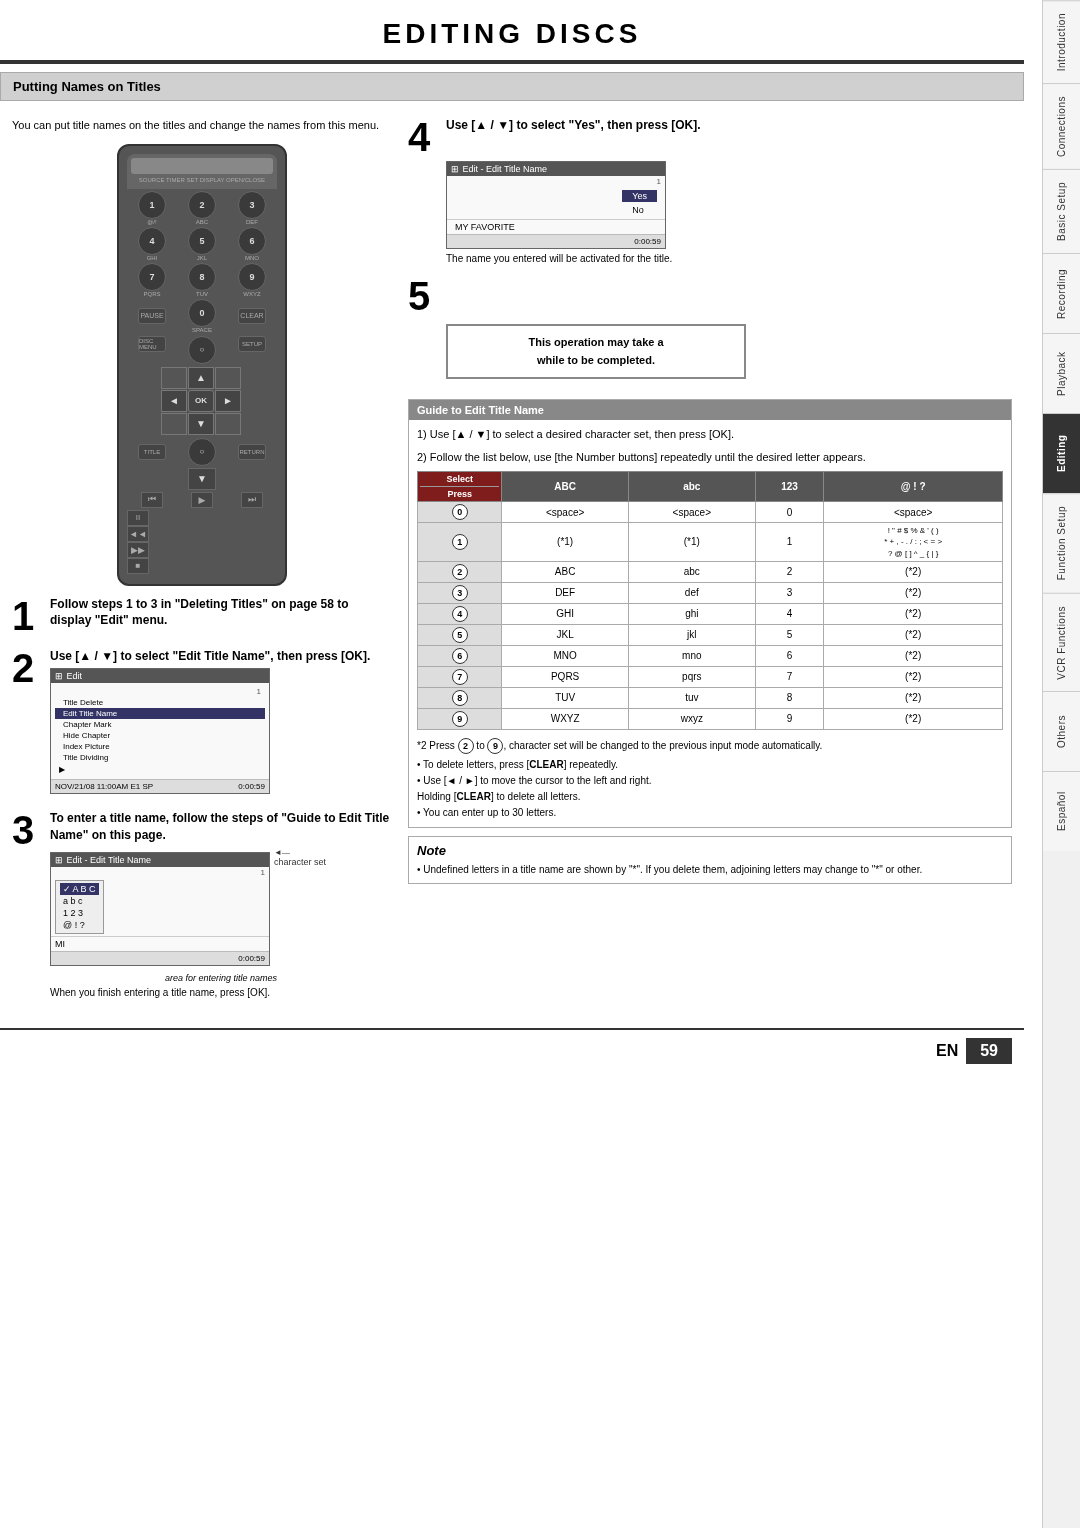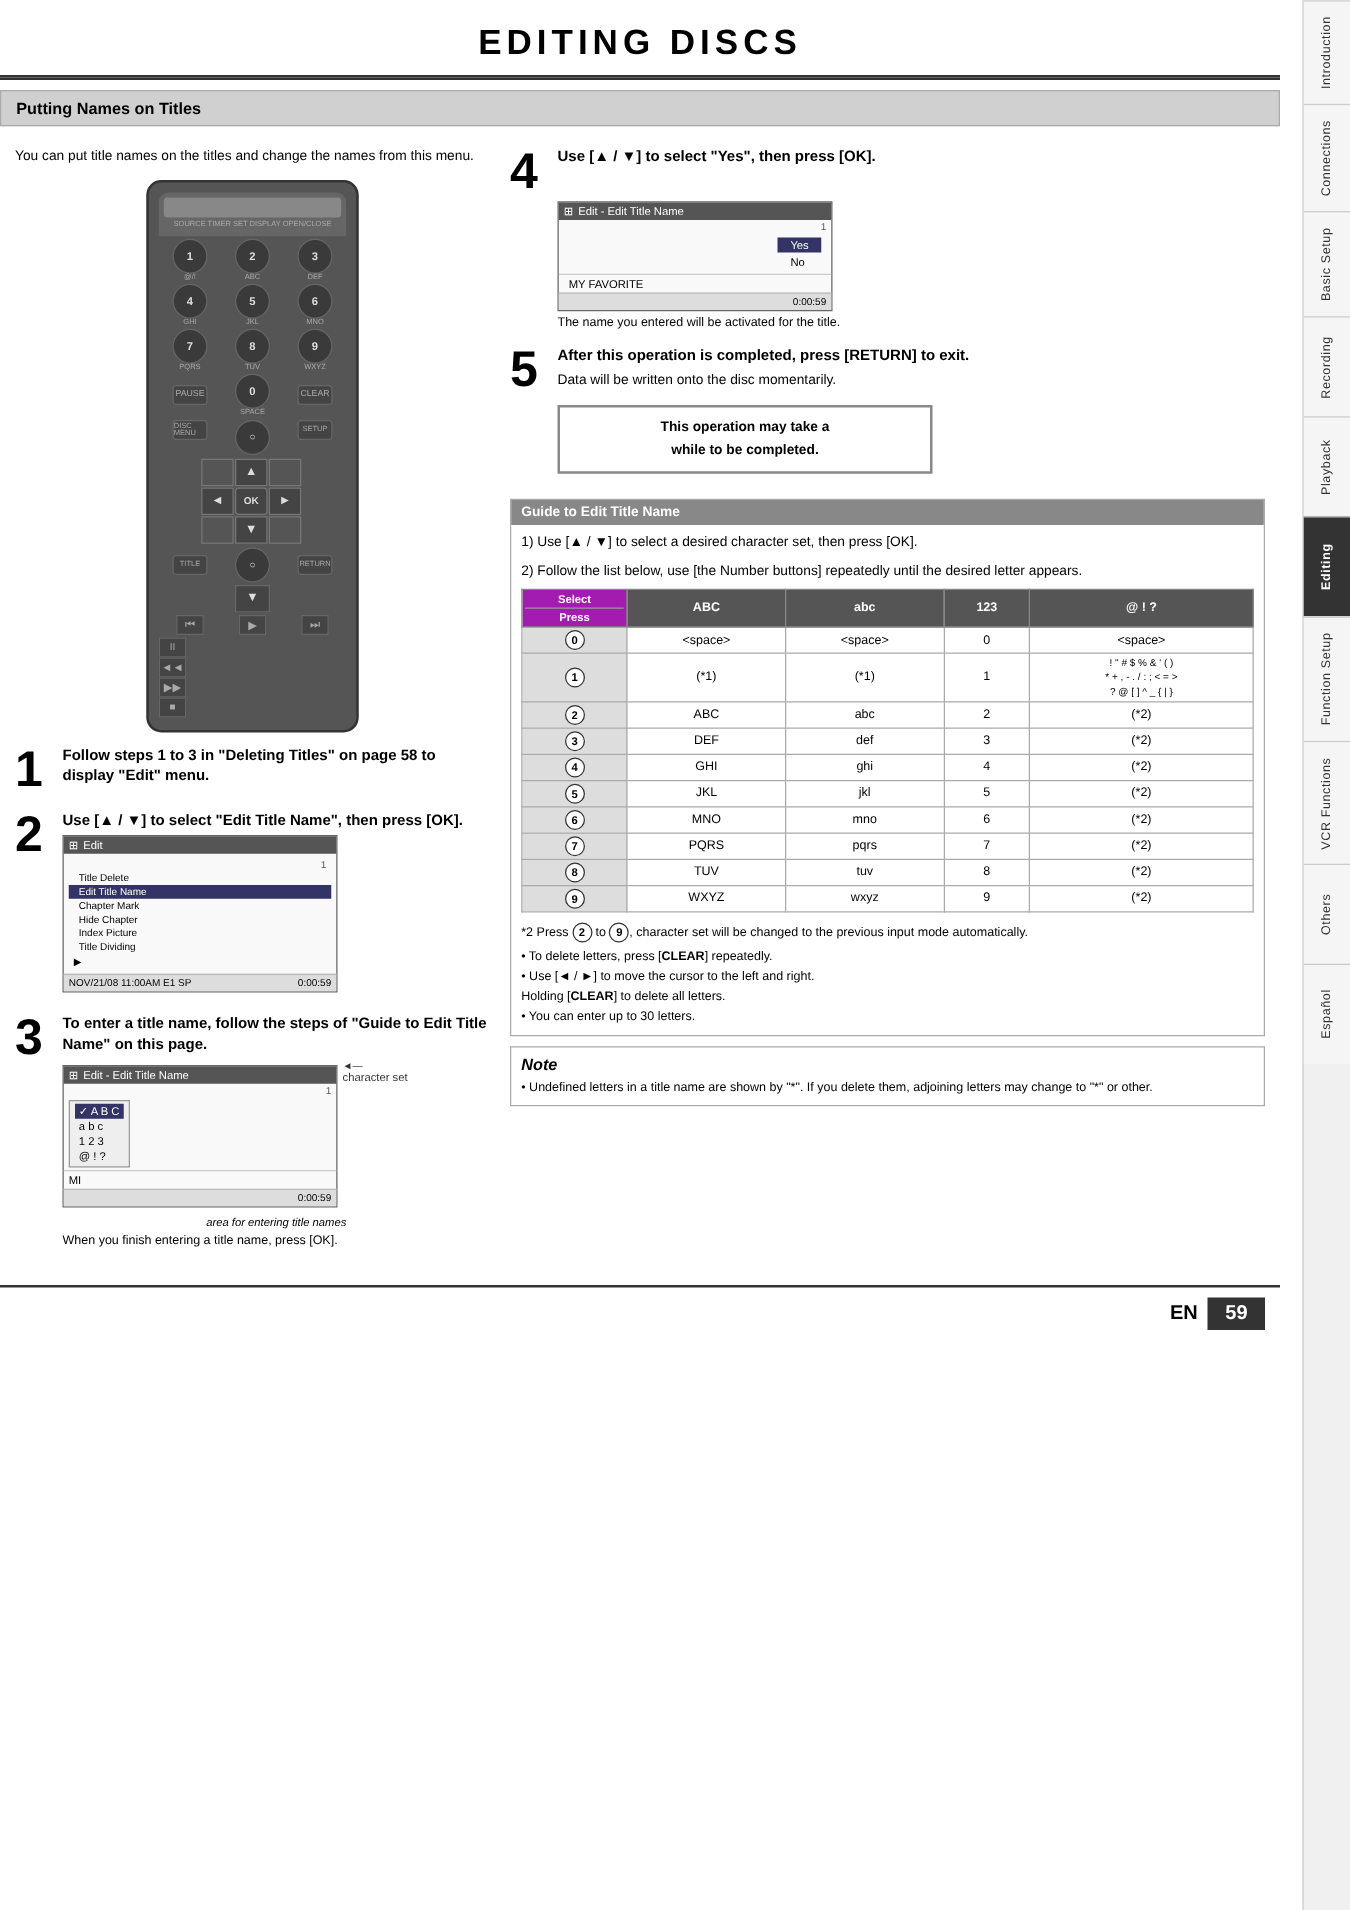--- a/index.html
+++ b/index.html
@@ -584,43 +584,39 @@
                 <span>0:00:59</span>
               </div>
             </div>
             <div style="font-size:10px;margin-top:4px;">The name you entered will be activated for the title.</div>
           </div>
         </div>
 
         <div class="right-step">
           <div class="right-step-header">
             <div class="step-num-large">5</div>
-            <div>
-              <div class="step-body-text">After this operation is completed, press [RETURN] to exit.</div>
-              <div class="step-sub-text">Data will be written onto the disc momentarily.</div>
-            </div>
           </div>
           <div style="margin-left:38px;">
             <div class="warning-box">
               <span>This operation may take a</span><br>
               <span>while to be completed.</span>
             </div>
           </div>
         </div>
 
         <div class="guide-section">
           <div class="guide-header">Guide to Edit Title Name</div>
           <div class="guide-body">
             <div class="guide-item">1) Use [▲ / ▼] to select a desired character set, then press [OK].</div>
             <div class="guide-item">2) Follow the list below, use [the Number buttons] repeatedly until the desired letter appears.</div>
 
             <table class="char-table">
               <thead>
                 <tr>
-                  <th style="background:#a21caf;color:#fff;font-size:9px;padding:2px;">
+                  <th style="background:#7f1d1d;color:#fff;font-size:9px;padding:2px;">
                     <div>Select</div>
                     <div style="border-top:1px solid #999;margin-top:2px;padding-top:2px;">Press</div>
                   </th>
                   <th>ABC</th>
                   <th>abc</th>
                   <th>123</th>
                   <th>@ ! ?</th>
                 </tr>
               </thead>
               <tbody>

